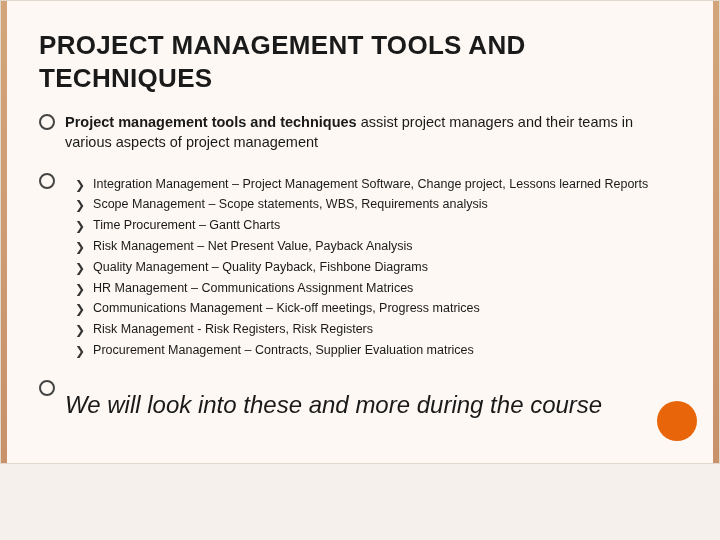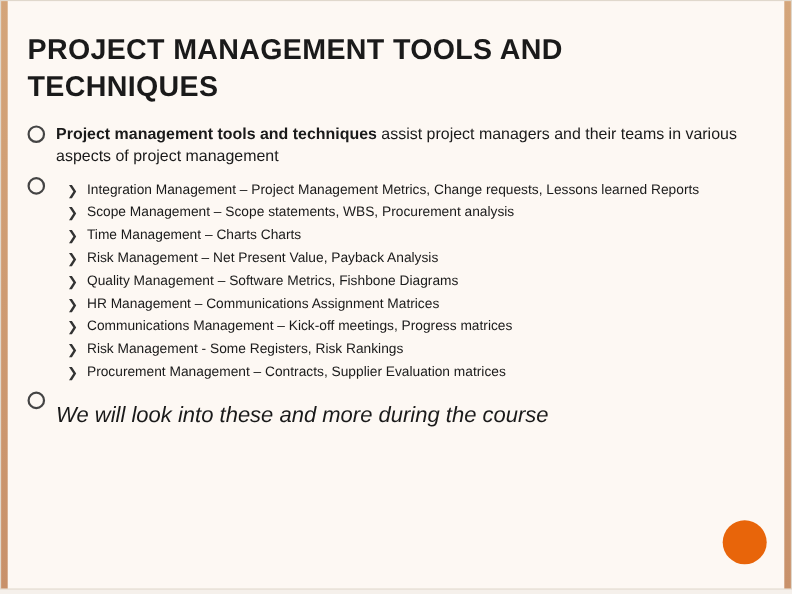--- a/index.html
+++ b/index.html
@@ -7,41 +7,41 @@
     body {
       width: 720px;
       height: 540px;
       background: #f5f0eb;
       font-family: 'Arial', sans-serif;
       overflow: hidden;
     }
 
     .slide {
       width: 720px;
-      height: 536px;
+      height: 464px;
       background: #fdf8f3;
-      padding: 28px 36px 20px 24px;
+      padding: 28px 36px 20px 38px;
       position: relative;
       border: 1px solid #e0d8cc;
     }
 
     .title {
       font-size: 26px;
       font-weight: bold;
       color: #1a1a1a;
       line-height: 1.25;
       margin-bottom: 18px;
       text-transform: uppercase;
       letter-spacing: 0.3px;
     }
 
     .content {
       display: flex;
       flex-direction: column;
-      gap: 6px;
+      gap: 18px;
     }
 
     .bullet-item {
       display: flex;
       align-items: flex-start;
       gap: 10px;
       font-size: 14.5px;
       color: #1a1a1a;
       line-height: 1.4;
     }
@@ -77,21 +77,21 @@
     }
 
     .arrow-icon {
       flex-shrink: 0;
       margin-top: 1px;
       font-size: 12px;
       color: #333;
     }
 
     .big-text {
-      font-size: 20px;
+      font-size: 24px;
       font-style: italic;
       color: #1a1a1a;
       margin-top: 10px;
     }
 
     .orange-circle {
       width: 40px;
       height: 40px;
       background: #e8650a;
       border-radius: 50%;
@@ -141,56 +141,56 @@
 
     <div class="bullet-item">
       <div class="bullet-circle"></div>
       <div>
 
         
         <div class="sub-list">
 
           <div class="sub-item">
             <span class="arrow-icon">❯</span>
-            <span>Integration Management – Project Management Metrics, Change requests, Lessons learned Reports</span>
-          </div>
-
-          <div class="sub-item">
-            <span class="arrow-icon">❯</span>
-            <span>Scope Management – Scope statements, WBS, Procurement analysis</span>
-          </div>
-
-          <div class="sub-item">
-            <span class="arrow-icon">❯</span>
-            <span>Time Management – Charts Charts</span>
+            <span>Integration Management – Project Management Software, Change project, Lessons learned Reports</span>
+          </div>
+
+          <div class="sub-item">
+            <span class="arrow-icon">❯</span>
+            <span>Scope Management – Scope statements, WBS, Requirements analysis</span>
+          </div>
+
+          <div class="sub-item">
+            <span class="arrow-icon">❯</span>
+            <span>Time Procurement – Gantt Charts</span>
           </div>
 
           <div class="sub-item">
             <span class="arrow-icon">❯</span>
             <span>Risk Management – Net Present Value, Payback Analysis</span>
           </div>
 
           <div class="sub-item">
             <span class="arrow-icon">❯</span>
-            <span>Quality Management – Software Metrics, Fishbone Diagrams</span>
+            <span>Quality Management – Quality Payback, Fishbone Diagrams</span>
           </div>
 
           <div class="sub-item">
             <span class="arrow-icon">❯</span>
             <span>HR Management – Communications Assignment Matrices</span>
           </div>
 
           <div class="sub-item">
             <span class="arrow-icon">❯</span>
             <span>Communications Management – Kick-off meetings, Progress matrices</span>
           </div>
 
           <div class="sub-item">
             <span class="arrow-icon">❯</span>
-            <span>Risk Management -  Some Registers, Risk Rankings</span>
+            <span>Risk Management -  Risk Registers, Risk Registers</span>
           </div>
 
           <div class="sub-item">
             <span class="arrow-icon">❯</span>
             <span>Procurement Management – Contracts, Supplier Evaluation matrices</span>
           </div>
 
         </div>
       </div>
     </div>

